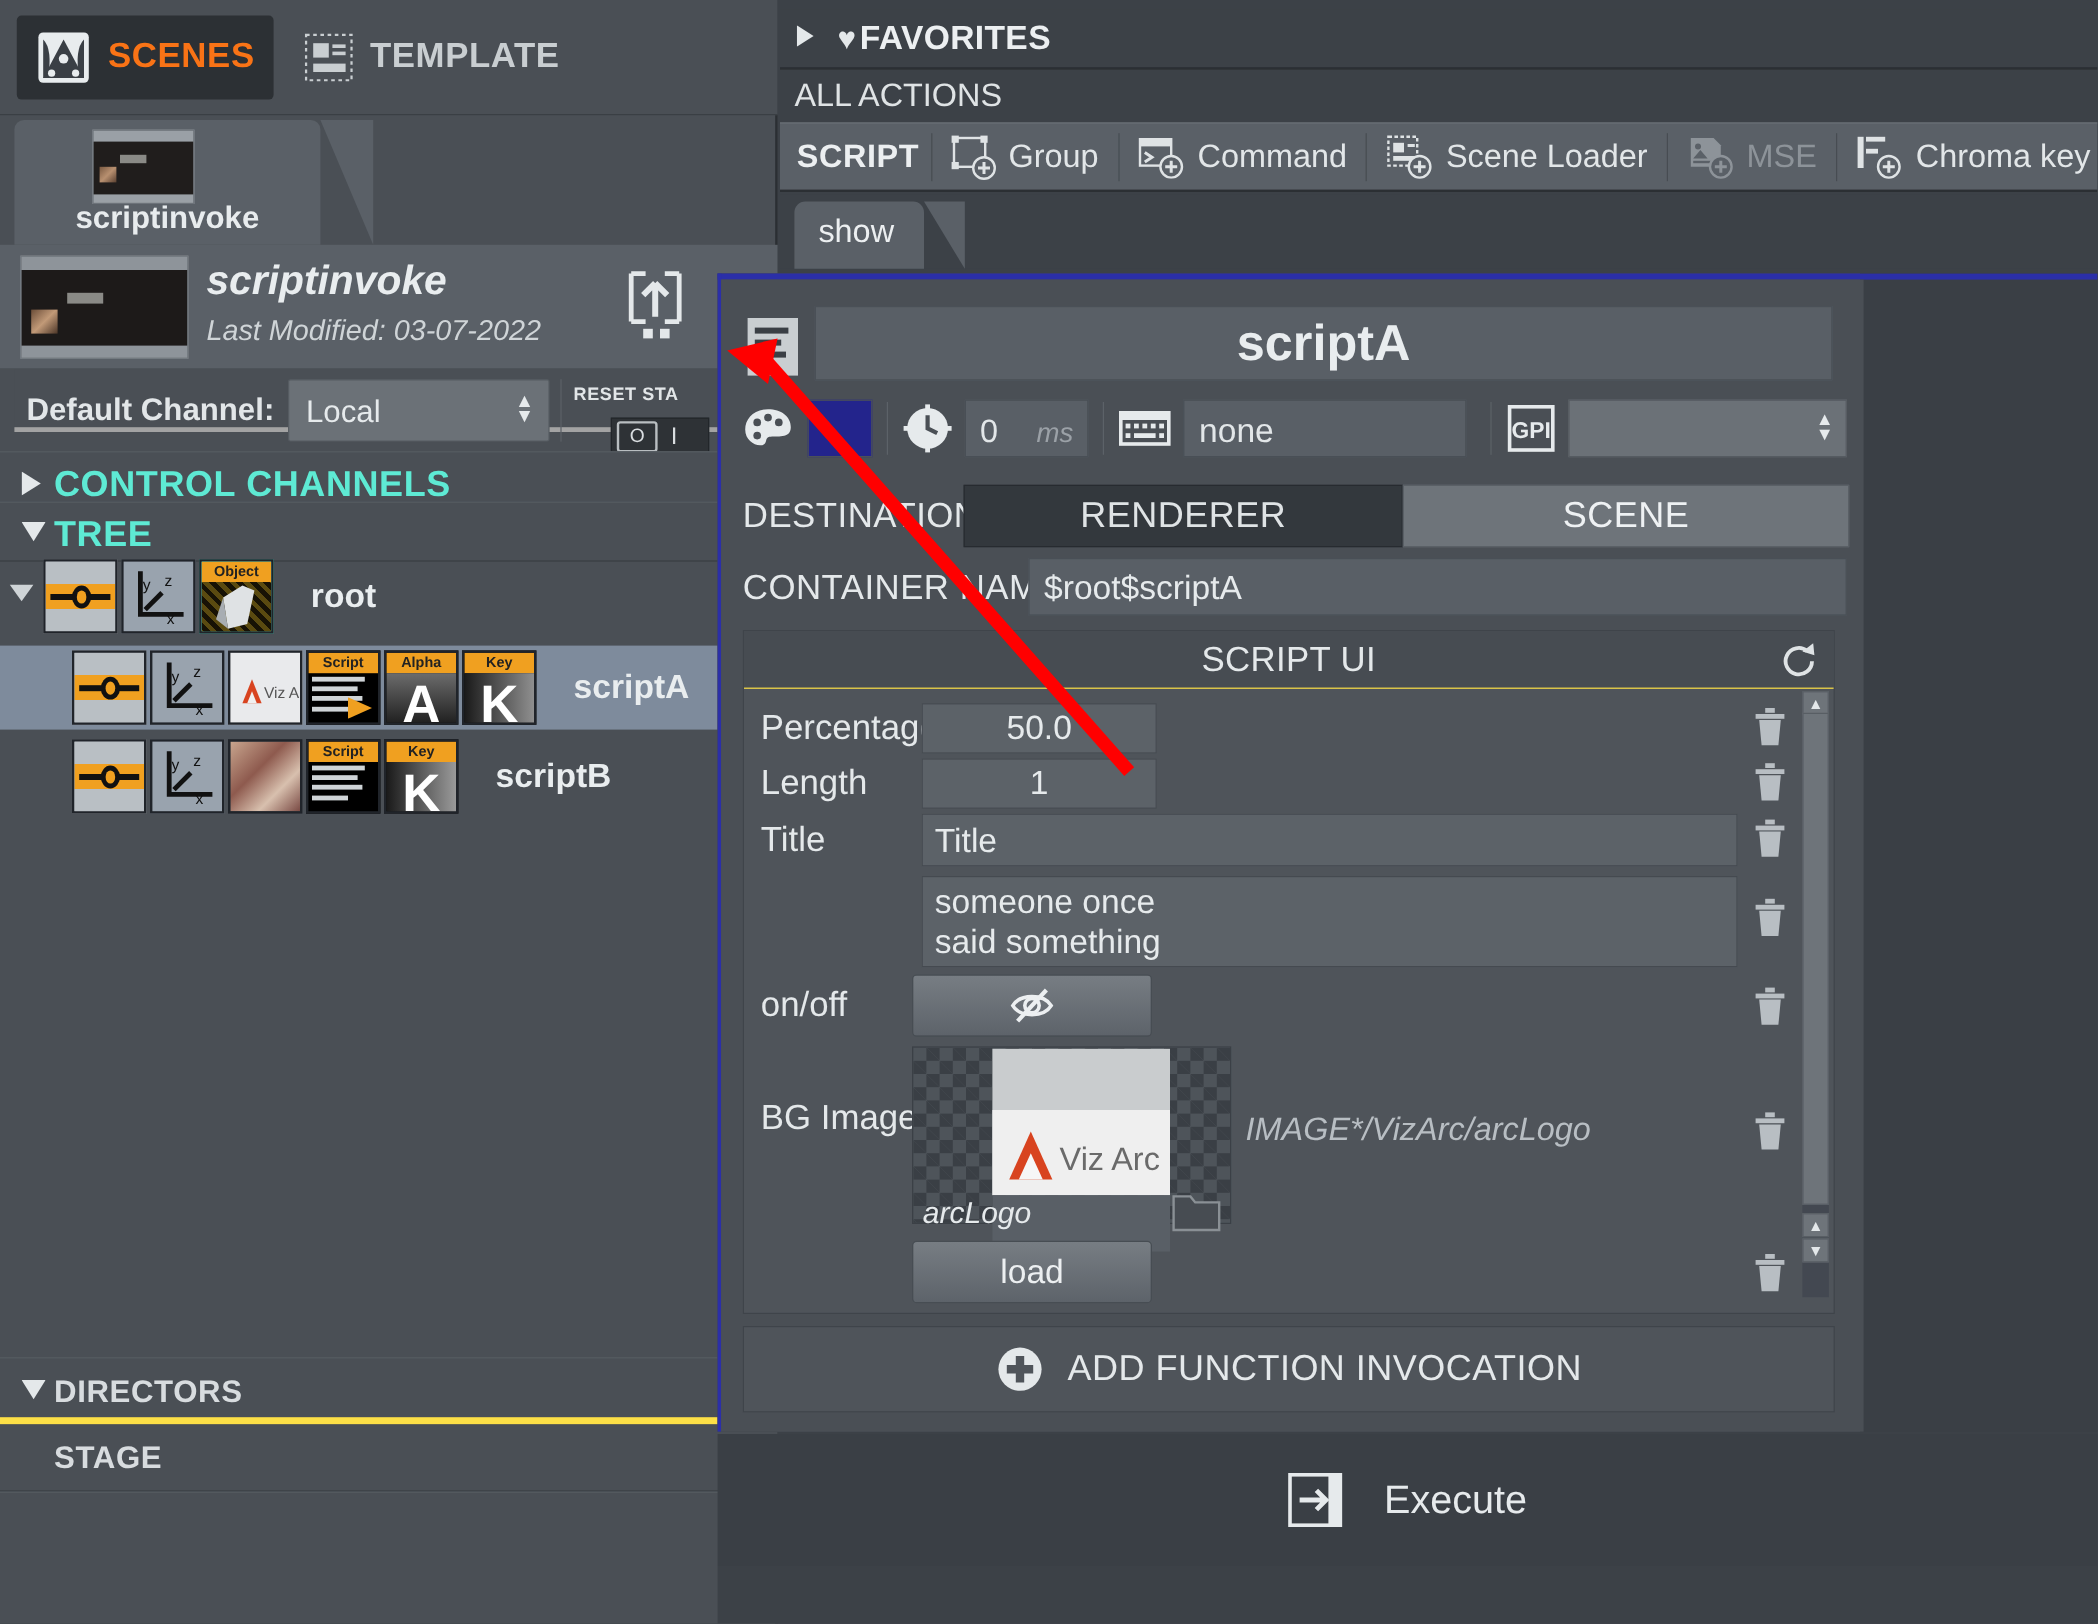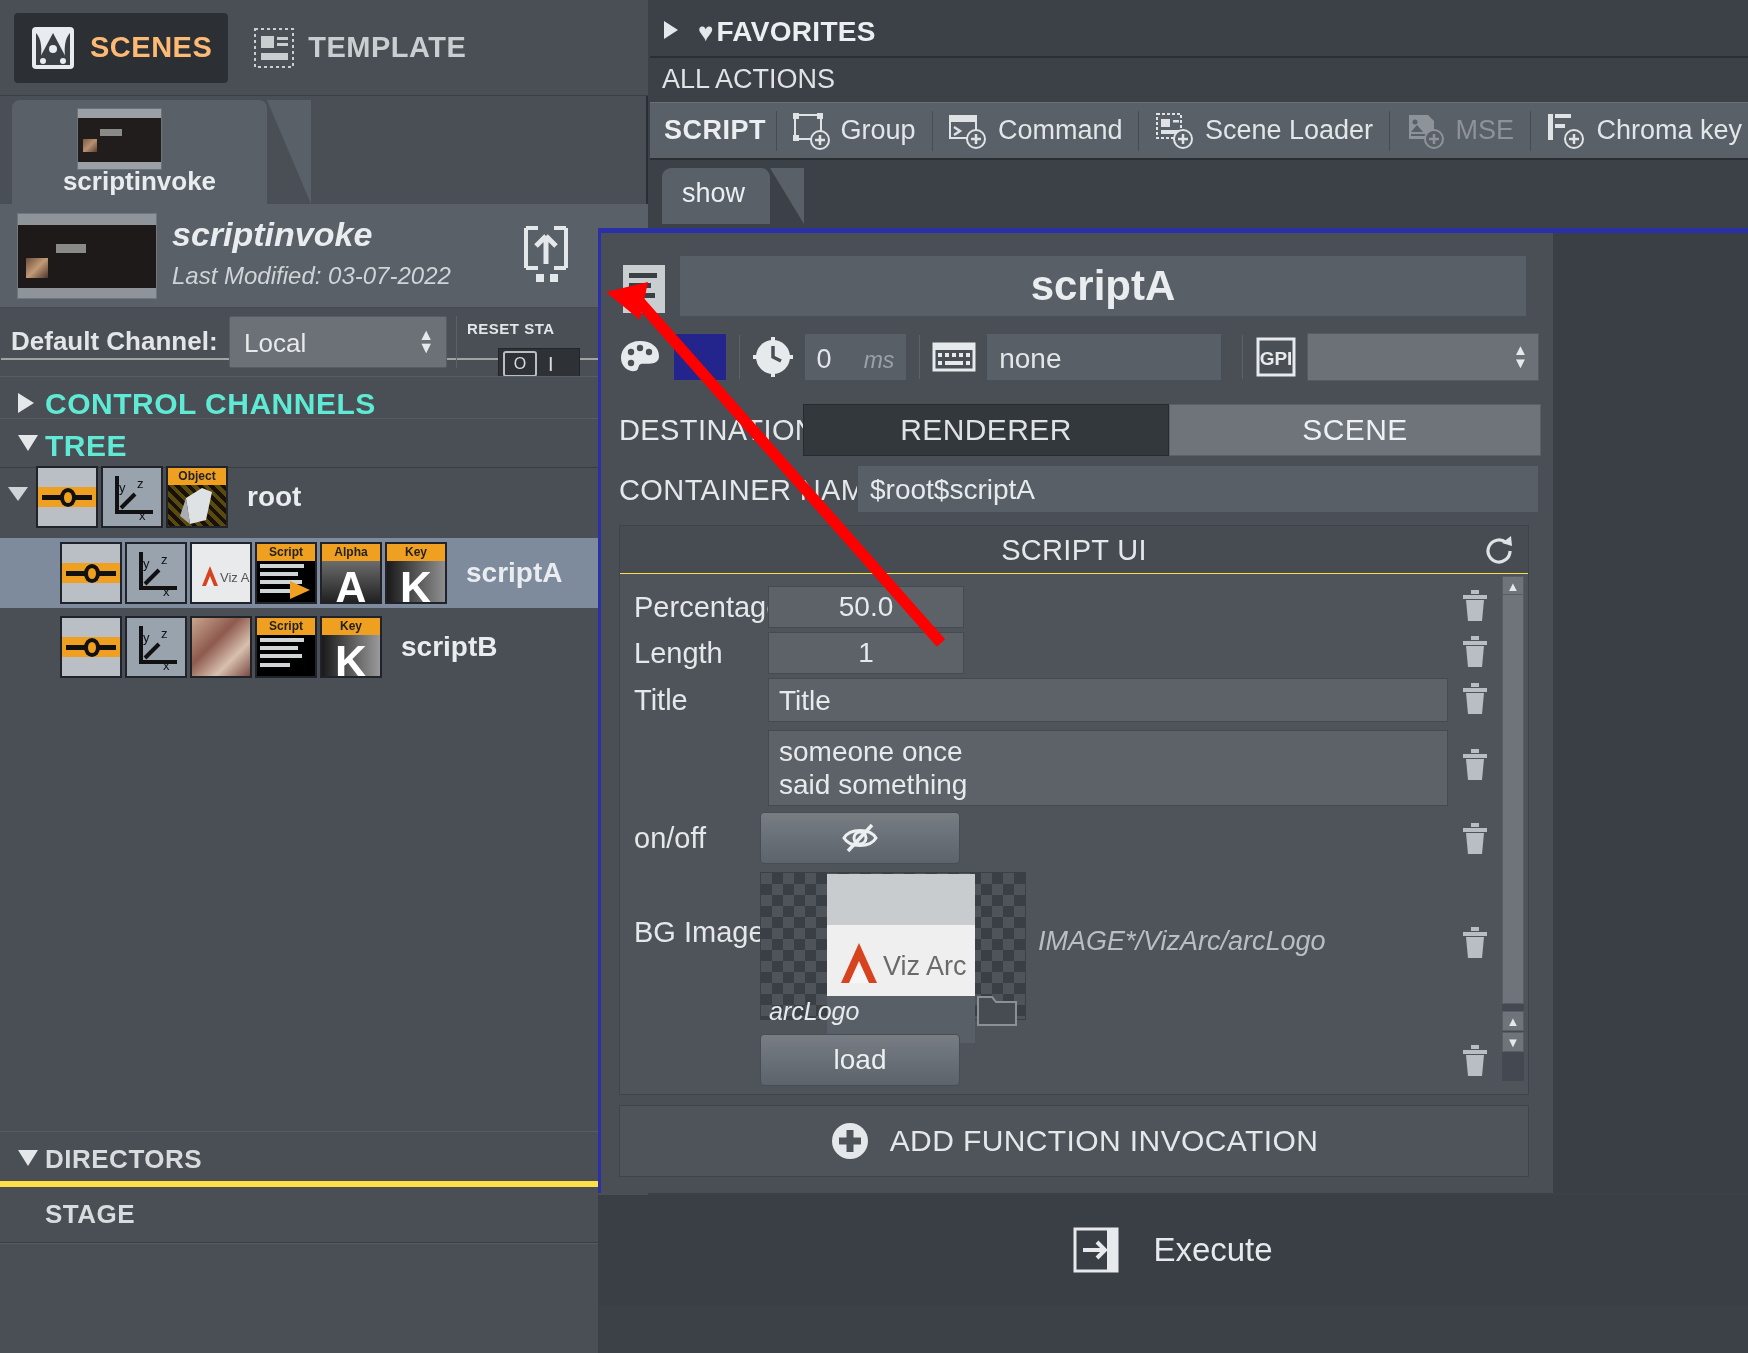--- a/index.html
+++ b/index.html
@@ -9,21 +9,21 @@
   #root{ position:relative; width:1748px; height:1353px; background:#3c4147; }
 
   
   #left{ position:absolute; left:0; top:0; width:648px; height:1353px; background:#4a4f55;
          border-right:2px solid #2b2f33; }
 
   .topbar{ position:absolute; left:0; top:0; width:648px; height:96px; background:#4a4f55;
            border-bottom:1px solid #3a3f44; display:flex; align-items:center; padding-left:14px; }
   .tabbtn{ display:flex; align-items:center; gap:14px; padding:12px 16px; border-radius:4px; }
   .tabbtn.active{ background:#2c3034; }
-  .tabbtn .lbl{ font-size:29px; font-weight:bold; letter-spacing:.5px; color:#fdba74; }
+  .tabbtn .lbl{ font-size:29px; font-weight:bold; letter-spacing:.5px; color:#f97316; }
   .tabbtn.inactive .lbl{ color:#c9ced1; }
 
   .icn{ display:inline-block; line-height:0; }
 
   .scenetab{ position:absolute; left:12px; top:100px; width:255px; height:104px;
              background:#5a6067; border-radius:8px 8px 0 0; }
   .scenetab:after{ content:""; position:absolute; right:-44px; top:0; width:0; height:0;
     border-style:solid; border-width:0 44px 104px 0; border-color:transparent #5a6067 transparent transparent; }
   .scenethumb{ position:absolute; left:65px; top:8px; width:85px; height:62px; background:#9aa0a6;
       border:1px solid #6d737a; }
@@ -41,22 +41,22 @@
   .bigthumb .in{ position:absolute; left:0; top:11px; width:138px; height:63px; background:#1d1a19; }
   .bigthumb .bar{ position:absolute; left:38px; top:30px; width:30px; height:9px; background:#8a8a86; }
   .bigthumb .pic{ position:absolute; left:8px; top:44px; width:22px; height:20px;
       background:linear-gradient(135deg,#6b4d38,#c29a78,#4c3628); }
   .sceneinfo .sname{ position:absolute; left:172px; top:11px; font-size:34px; font-style:italic;
       font-weight:bold; color:#e9edef; }
   .sceneinfo .smod{ position:absolute; left:172px; top:58px; font-size:24px; font-style:italic;
       color:#cfd4d7; }
   .uploadbtn{ position:absolute; right:76px; top:18px; width:52px; height:64px; }
 
-  .chanrow{ position:absolute; left:1px; top:308px; width:648px; height:52px;
-      background:#4a4f55; border-bottom:2px solid #a3a3a3; }
+  .chanrow{ position:absolute; left:12px; top:308px; width:648px; height:52px;
+      background:#4a4f55; border-bottom:4px solid #a3a3a3; }
   .chanlabel{ position:absolute; left:10px; top:18px; font-size:26px; font-weight:bold; color:#e2e6e8; }
   .chansel{ position:absolute; left:228px; top:8px; width:218px; height:52px; background:#6b7177;
       border:1px solid #565c62; border-radius:2px; }
   .chansel .v{ position:absolute; left:14px; top:11px; font-size:26px; color:#e6eaec; }
   .chansel .arrows{ position:absolute; right:12px; top:11px; font-size:16px; line-height:13px; color:#e6eaec; }
   .resetlbl{ position:absolute; left:466px; top:12px; font-size:15px; font-weight:bold; color:#e2e6e8;
       letter-spacing:.5px; white-space:nowrap; }
   .resetbox{ position:absolute; left:497px; top:40px; width:82px; height:32px; background:#2e3236;
       border:1px solid #22262a; display:flex; align-items:center; }
   .resetbox .o{ width:34px; height:26px; margin-left:4px; border:2px solid #b9bec1; border-radius:3px;
@@ -68,21 +68,21 @@
       border-bottom:1px solid #393e43; border-top:1px solid #565c62; }
   .secthdr .tri{ position:absolute; left:18px; top:16px; width:0;height:0; }
   .secthdr .t{ position:absolute; left:45px; top:10px; font-size:30px; font-weight:bold;
       letter-spacing:.5px; color:#5eead4; }
 
   .treerow{ position:absolute; left:0; width:648px; display:flex; align-items:center; }
   .chip{ width:62px; height:62px; border:2px solid #20242a; margin-right:3px; position:relative; overflow:hidden; }
   .chiplbl{ position:absolute; left:0; top:0; width:100%; height:17px; background:#f0a020;
       font-size:12px; font-weight:bold; color:#222; text-align:center; line-height:17px; }
 
-  .rowname{ font-size:28px; font-weight:bold; color:#e9edef; margin-left:16px; }
+  .rowname{ font-size:28px; font-weight:bold; color:#e9edef; margin-left:28px; }
 
   .dirhdr{ position:absolute; left:0; bottom:166px; width:648px; height:56px; background:#4a4f55;
       border-top:1px solid #565c62; border-bottom:6px solid #fde047; }
   .stagehdr{ position:absolute; left:0; bottom:110px; width:648px; height:56px; background:#4a4f55;
       border-bottom:1px solid #393e43; }
   .botspace{ position:absolute; left:0; bottom:0; width:648px; height:110px; background:#4a4f55;
       border-top:1px solid #565c62; }
 
   
   #right{ position:absolute; left:650px; top:0; width:1098px; height:1353px; background:#3c4147; }

